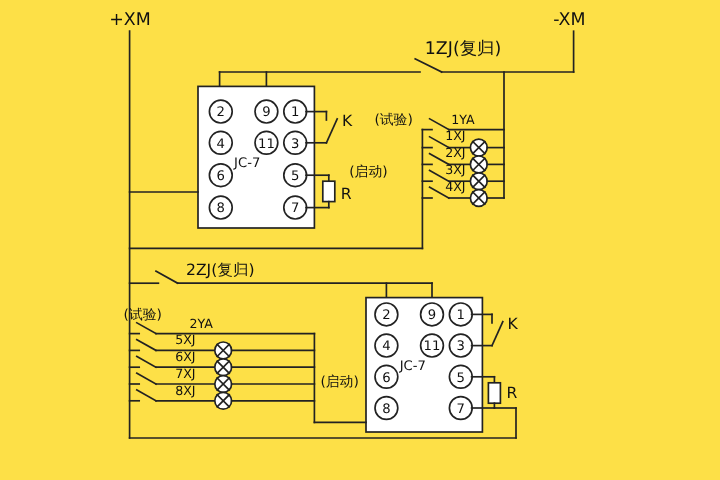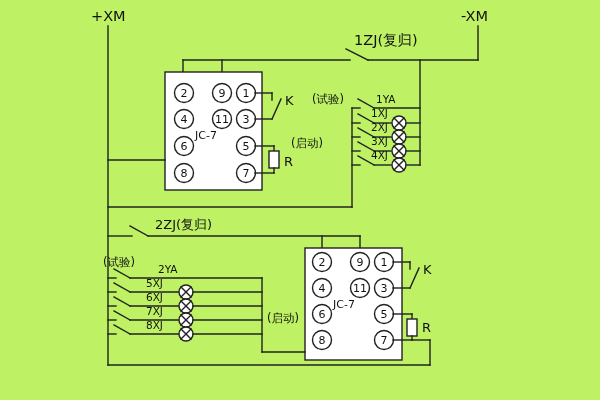--- a/index.html
+++ b/index.html
@@ -1,16 +1,16 @@
 <!DOCTYPE html>
 <html><head>
 <meta charset="utf-8">
 <style>
   html,body{margin:0;padding:0;background:#ffffff;}
-  .canvas{width:600px;height:400px;background:#bef264;position:relative;overflow:hidden;}
+  .canvas{width:600px;height:400px;background:#fde047;position:relative;overflow:hidden;}
   svg{display:block;}
   .w{stroke:#222;stroke-width:1.4;fill:none;stroke-linecap:square;}
   .sym{stroke:#222;stroke-width:1.4;fill:#ffffff;}
   text{fill:#111;font-family:"DejaVu Sans","Liberation Sans",sans-serif;}
   .num{font-size:11px;text-anchor:middle;}
   .mod{font-size:11px;text-anchor:middle;}
   .lbl10{font-size:10.5px;}
   .lbl11{font-size:11.5px;}
   .lbl13{font-size:13px;}
   .lbl14{font-size:14.5px;}

